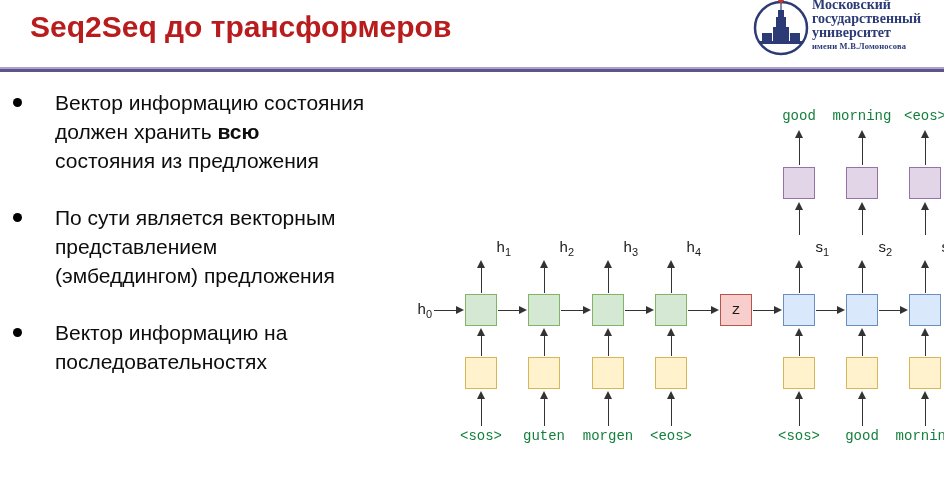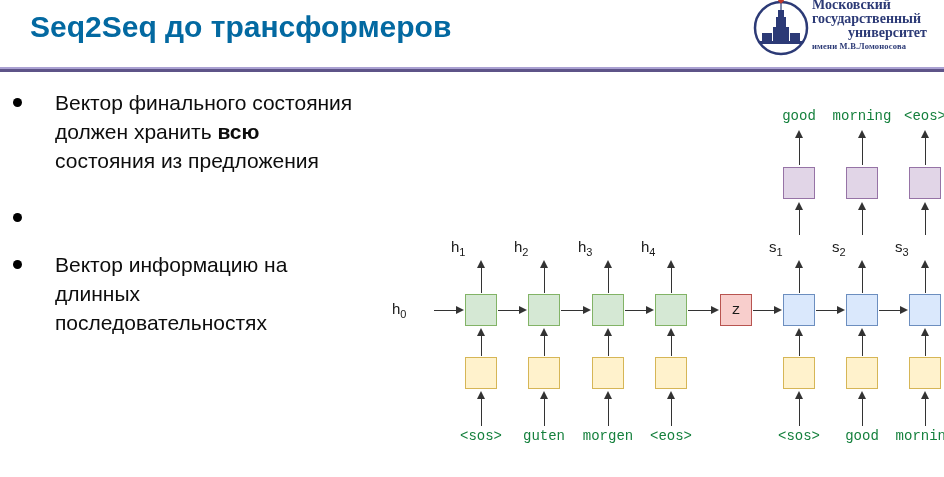--- a/index.html
+++ b/index.html
@@ -1,44 +1,44 @@
 <!DOCTYPE html>
 <html><head>
 <meta charset="utf-8">
 <style>
   html,body{margin:0;padding:0;background:#888;}
   .slide{position:relative;width:944px;height:477px;background:#ffffff;overflow:hidden;
          font-family:"Liberation Sans",sans-serif;color:#0d0d0d;}
 
   
-  .title{position:absolute;left:30px;top:10px;font-size:30px;font-weight:bold;color:#0369a1;}
+  .title{position:absolute;left:30px;top:10px;font-size:30px;font-weight:bold;color:#b91c1c;}
   .rule{position:absolute;left:0;top:67px;width:944px;height:5px;
         background:linear-gradient(to bottom,#aaa1d2 0%,#aaa1d2 35%,#5e5488 35%,#5e5488 100%);}
 
   
   .logo-emblem{position:absolute;left:753px;top:-3px;}
   .logo-text{position:absolute;font-family:"Liberation Serif",serif;font-weight:bold;color:#2c3a76;white-space:nowrap;}
   .lt1{left:812px;top:-3px;font-size:14px;}
   .lt2{left:812px;top:11px;font-size:14px;}
-  .lt3{left:812px;top:25px;font-size:14px;margin-left:36px;}
+  .lt3{left:812px;top:25px;font-size:14px;}
   .lt4{left:812px;top:41px;font-size:8.5px;letter-spacing:.2px;}
 
   
   .bullets{position:absolute;left:10px;top:88px;width:430px;}
   .bullet{display:flex;margin-bottom:28px;}
   .marker{flex:none;width:9px;height:9px;border-radius:50%;background:#000;margin:10px 0 0 3px;}
   .btext{margin-left:33px;font-size:21px;line-height:29px;white-space:nowrap;}
   .btext b{font-weight:bold;}
 
   
   #diagram{position:absolute;left:0;top:0;width:944px;height:477px;}
   .box{position:absolute;width:32px;height:32px;border:1px solid;box-sizing:border-box;}
   .zlabel{width:100%;height:100%;display:flex;align-items:center;justify-content:center;
           font-family:"Liberation Mono","DejaVu Sans Mono",monospace;font-size:15px;color:#1a1a1a;}
-  .dlabel{position:absolute;width:60px;text-align:left;font-size:15px;color:#1a1a1a;}
+  .dlabel{position:absolute;width:60px;text-align:right;font-size:15px;color:#1a1a1a;}
   .dlabel sub{font-size:11px;}
   .token{position:absolute;width:90px;text-align:center;
          font-family:"Liberation Mono","DejaVu Sans Mono",monospace;font-size:14px;color:#15803d;white-space:pre;}
   .varrow{position:absolute;width:9px;}
   .vline{position:absolute;left:4px;top:4px;bottom:0;width:1px;background:#333;}
   .vhead{position:absolute;left:0;top:0;width:0;height:0;
          border-left:4.5px solid transparent;border-right:4.5px solid transparent;border-bottom:8px solid #333;}
   .harrow{position:absolute;height:9px;}
   .hline{position:absolute;top:4px;left:0;right:4px;height:1px;background:#333;}
   .hhead{position:absolute;right:0;top:0;width:0;height:0;
@@ -66,33 +66,37 @@
   </div>
   <div class="logo-text lt1">Московский</div>
   <div class="logo-text lt2">государственный</div>
   <div class="logo-text lt3">университет</div>
   <div class="logo-text lt4">имени М.В.Ломоносова</div>
 
   <div class="bullets">
     <div class="bullet">
       <div class="marker"></div>
       <div class="btext">
-        <div><span>Вектор финального состояния</span><b></b></div>
+        <div><span>Вектор информацию состояния</span><b></b></div>
         <div><span>должен хранить </span><b>всю</b></div>
         <div><span>состояния из предложения</span><b></b></div>
       </div>
     </div>
     <div class="bullet">
       <div class="marker"></div>
+      <div class="btext">
+        <div><span>По сути является векторным</span><b></b></div>
+        <div><span>представлением</span><b></b></div>
+        <div><span>(эмбеддингом) предложения</span><b></b></div>
+      </div>
     </div>
     <div class="bullet">
       <div class="marker"></div>
       <div class="btext">
         <div><span>Вектор информацию на</span><b></b></div>
-        <div><span>длинных</span><b></b></div>
         <div><span>последовательностях</span><b></b></div>
       </div>
     </div>
   </div>
 
   <div id="diagram">
       <div class="box" style="left: 465px; top: 294px; background: rgb(213, 232, 212); border-color: rgb(130, 179, 102);"></div>
       <div class="box" style="left: 465px; top: 357px; background: rgb(255, 242, 204); border-color: rgb(214, 182, 86);"></div>
       <div class="dlabel" style="left: 451px; top: 238px;"><span>h</span><sub>1</sub></div>
       <div class="token" style="left: 436px; top: 428px;">&lt;sos&gt;</div>

